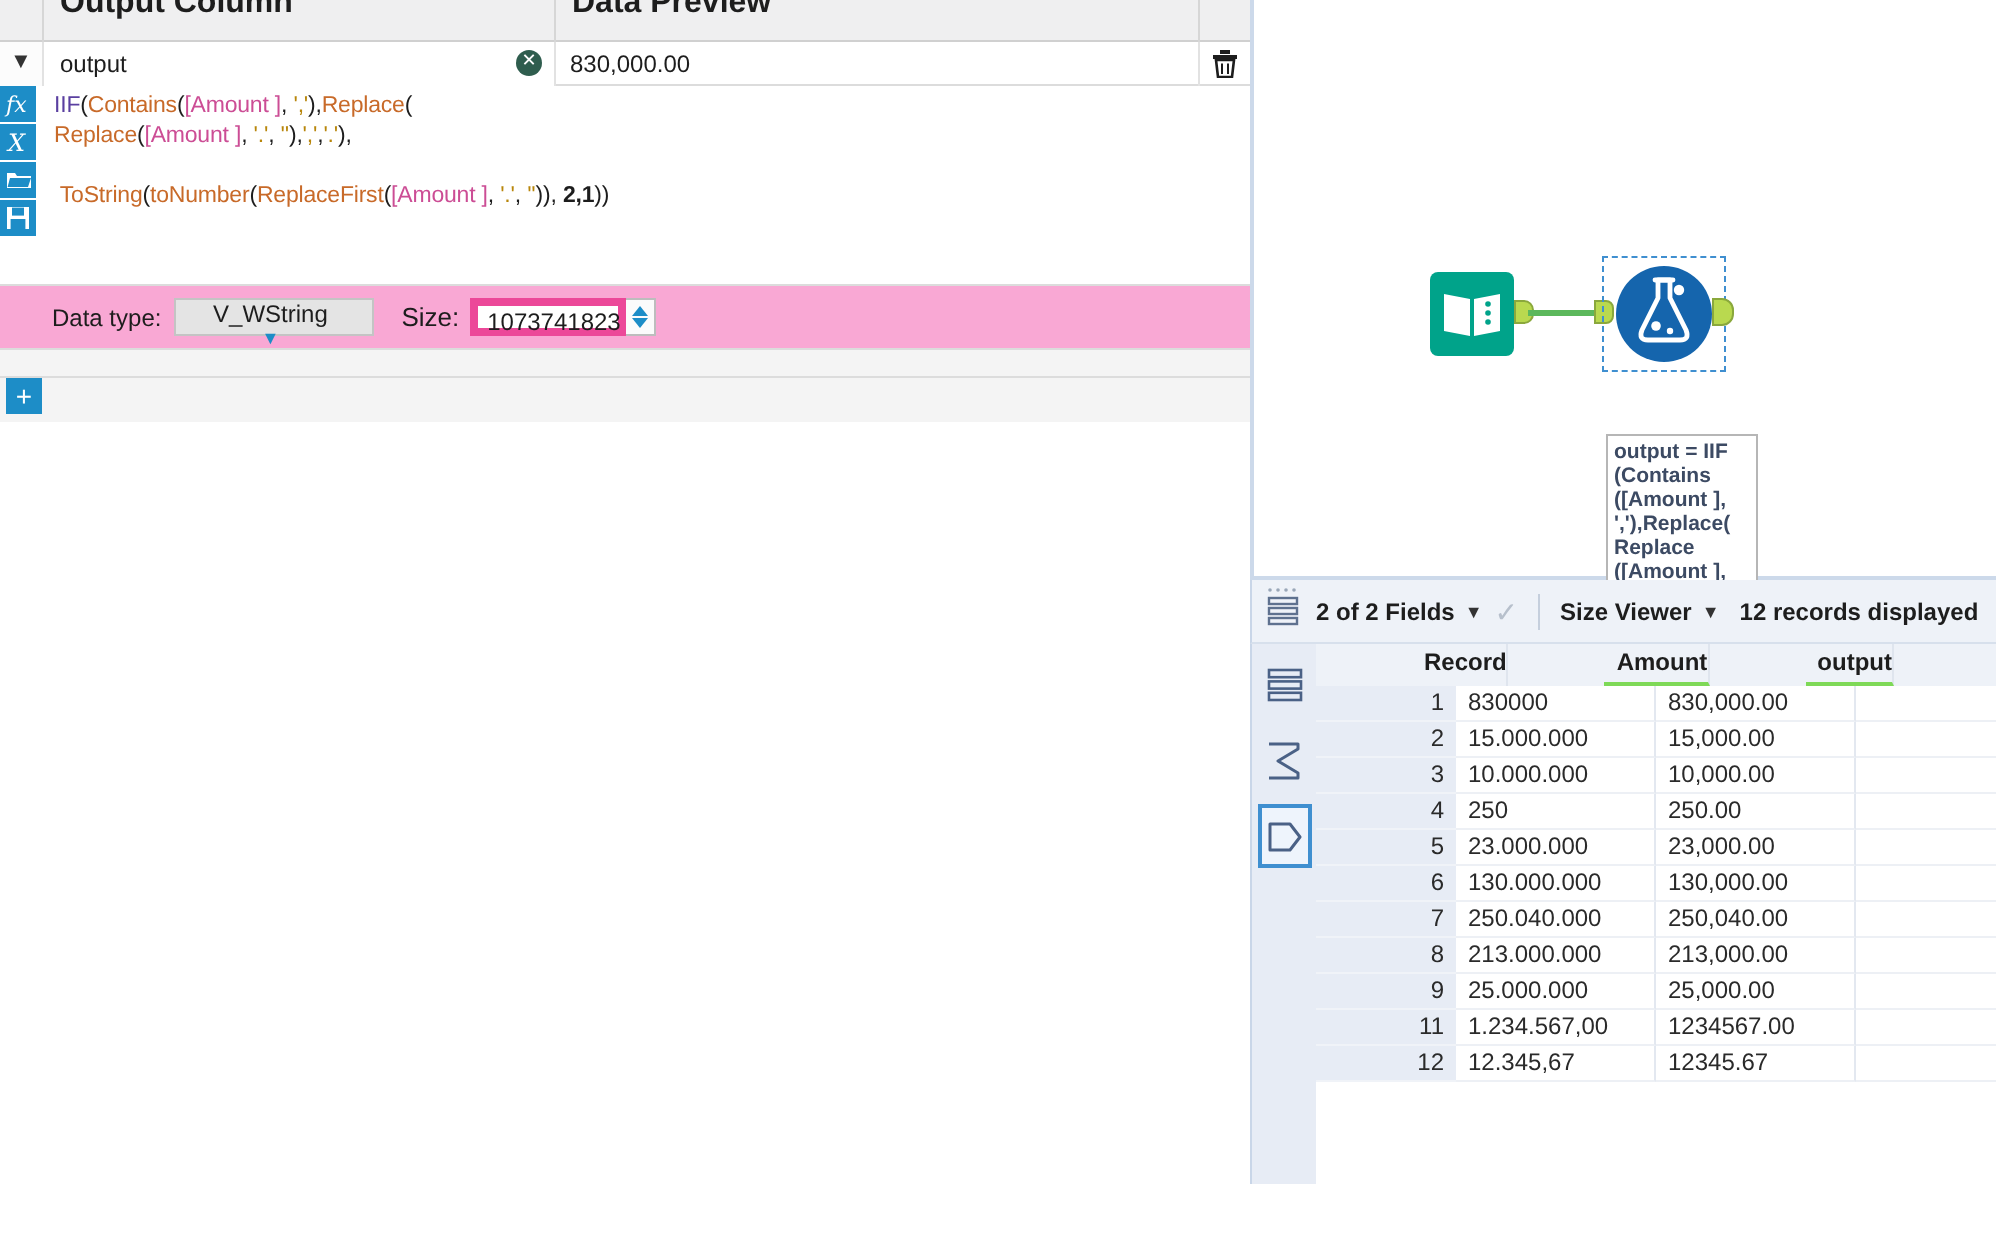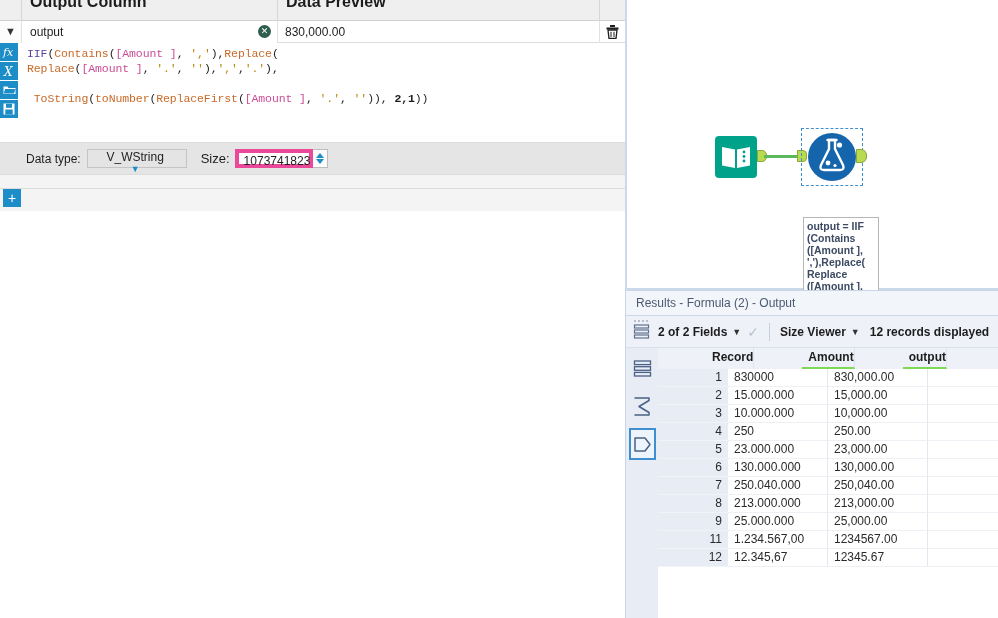--- a/index.html
+++ b/index.html
@@ -69,36 +69,36 @@
   .icon-rail {
     position: absolute; left: 0; top: 0; width: 18px; height: 100px;
   }
   .rail-btn {
     width: 18px; height: 18px; background: #1d8dc7; margin-bottom: 1px;
     display: flex; align-items: center; justify-content: center;
     color: #ffffff;
   }
   .formula-text {
     position: absolute; left: 27px; top: 3px; width: 590px;
-    font-family: Liberation Mono, monospace; font-size: 11.5px;
+    font-family: Liberation Sans, sans-serif; font-size: 11.5px;
     line-height: 15px; white-space: pre; letter-spacing: -0.1px;
   }
   .tok-fn   { color: #c86a29; }
   .tok-kw   { color: #5a3fa0; }
   .tok-field{ color: #cc4d95; }
   .tok-str  { color: #b8860b; }
   .tok-op   { color: #1d1d1d; }
   .tok-num  { color: #1d1d1d; font-weight: bold; }
   .fline { display: block; }
   .fline.gap { margin-top: 15px; }
 
   
   .datatype-row {
     position: relative; width: 625px; height: 32px;
-    background: #e5e5e5; border-bottom: 1px solid #dcdcdc;
+    background: #f9a8d4; border-bottom: 1px solid #dcdcdc;
     display: flex; align-items: center; padding-left: 26px;
   }
   .dt-label { color: #1d1d1d; font-size: 12px; margin-right: 6px; }
   .dt-select {
     width: 100px; height: 19px; background: #e4e4e4; border: 1px solid #c4c4c4;
     display: flex; align-items: center; justify-content: space-between;
     padding: 0 4px 0 1px; color: #1d1d1d; font-size: 12px; flex-direction: column;
   }
   .dt-select .caret { color: #1d8dc7; font-size: 9px; }
   .size-label { color: #1d1d1d; font-size: 13px; margin-left: 14px; margin-right: 5px; }
@@ -337,21 +337,20 @@
         <div>([Amount ],</div>
         <div>','),Replace(</div>
         <div>Replace</div>
         <div>([Amount ], '.',</div>
         <div>'') . . .</div>
       </div>
   </div>
 
   <div id="results">
 
-    <div class="res-titlebar">Results - Formula (2) - Output</div>
 
     <div class="res-toolbar">
       <div class="tb-grip">
         <svg width="22" height="28" viewBox="0 0 22 28">
           <g fill="#9aa7b8">
             <circle cx="4" cy="2" r="0.9"></circle>
               <circle cx="8" cy="2" r="0.9"></circle>
             <circle cx="12" cy="2" r="0.9"></circle>
               <circle cx="16" cy="2" r="0.9"></circle>
           </g>

